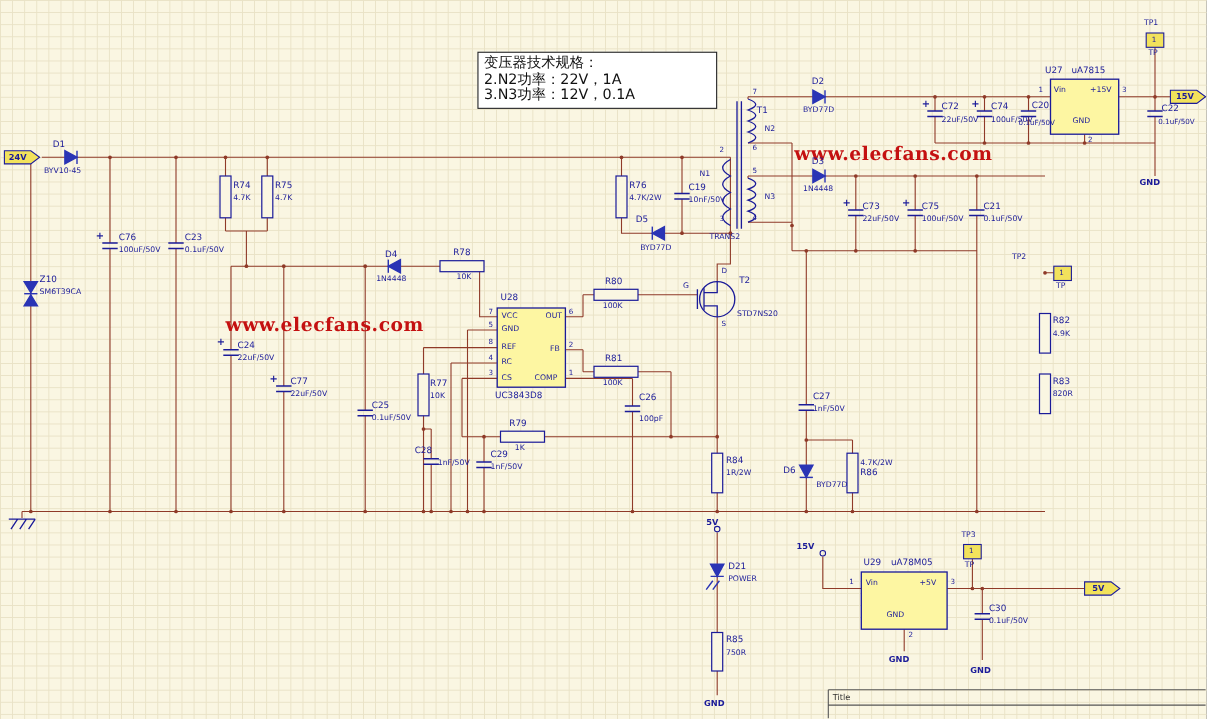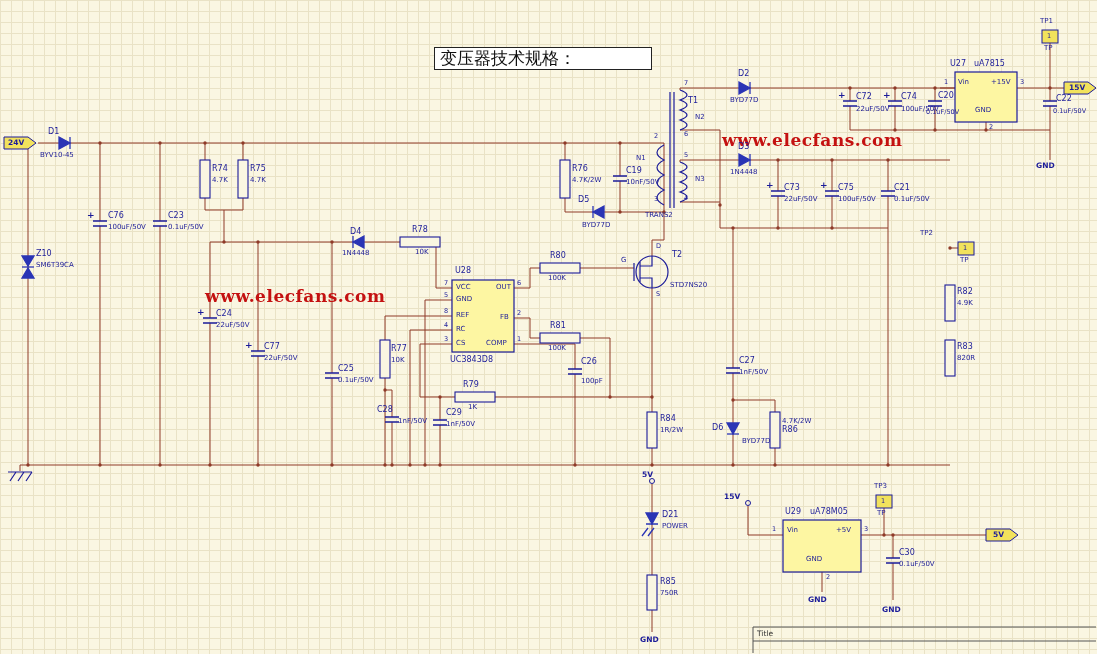--- a/index.html
+++ b/index.html
@@ -15,21 +15,21 @@
   svg.layer{position:absolute;left:0;top:0;}
   .l{position:absolute;font-size:8px;line-height:1;color:#1b1b99;white-space:nowrap;}
   .v{font-size:7px;}
   .t{font-size:6.5px;}
   .net-t{font-weight:bold;font-size:7.5px;}
   .plus{font-weight:bold;font-size:9px;}
   .wm{position:absolute;font:bold 17px "DejaVu Serif",serif;color:#c41111;letter-spacing:.5px;white-space:nowrap;}
   .note{
     position:absolute;left:434px;top:47px;width:206px;
     background:#ffffff;border:1px solid #222;padding:3px 5px;
-    font-size:17px;line-height:14.5px;color:#111;
+    font-size:13px;line-height:14.5px;color:#111;
   }
   .ttl{position:absolute;font-size:7.5px;color:#333;}
 </style>
 </head>
 <body>
 
 <div id="canvas">
 
   <svg class="layer" width="1097" height="654" viewBox="0 0 1097 654">
 
@@ -223,20 +223,22 @@
     <g stroke="#555" stroke-width="1" fill="none">
       <path d="M753 627 H1096 M753 627 V653 M753 641 H1096"></path>
     </g>
   </svg>
 
   <div class="wm" style="left:205px;top:286px">www.elecfans.com</div>
   <div class="wm" style="left:722px;top:130px">www.elecfans.com</div>
 
   <div class="note">
     <div>变压器技术规格：</div>
+    <div>2.N2功率：22V，1A</div>
+    <div>3.N3功率：12V，0.1A</div>
   </div>
 
   <span class="l net-t" style="left:8px;top:139px">24V</span>
   <span class="l net-t" style="left:1069px;top:84px">15V</span>
   <span class="l net-t" style="left:993px;top:531px">5V</span>
   <span class="l net-t" style="left:724px;top:493px">15V</span>
   <span class="l net-t" style="left:642px;top:471px">5V</span>
   <span class="l net-t" style="left:1036px;top:162px">GND</span>
   <span class="l net-t" style="left:882px;top:606px">GND</span>
   <span class="l net-t" style="left:808px;top:596px">GND</span>

